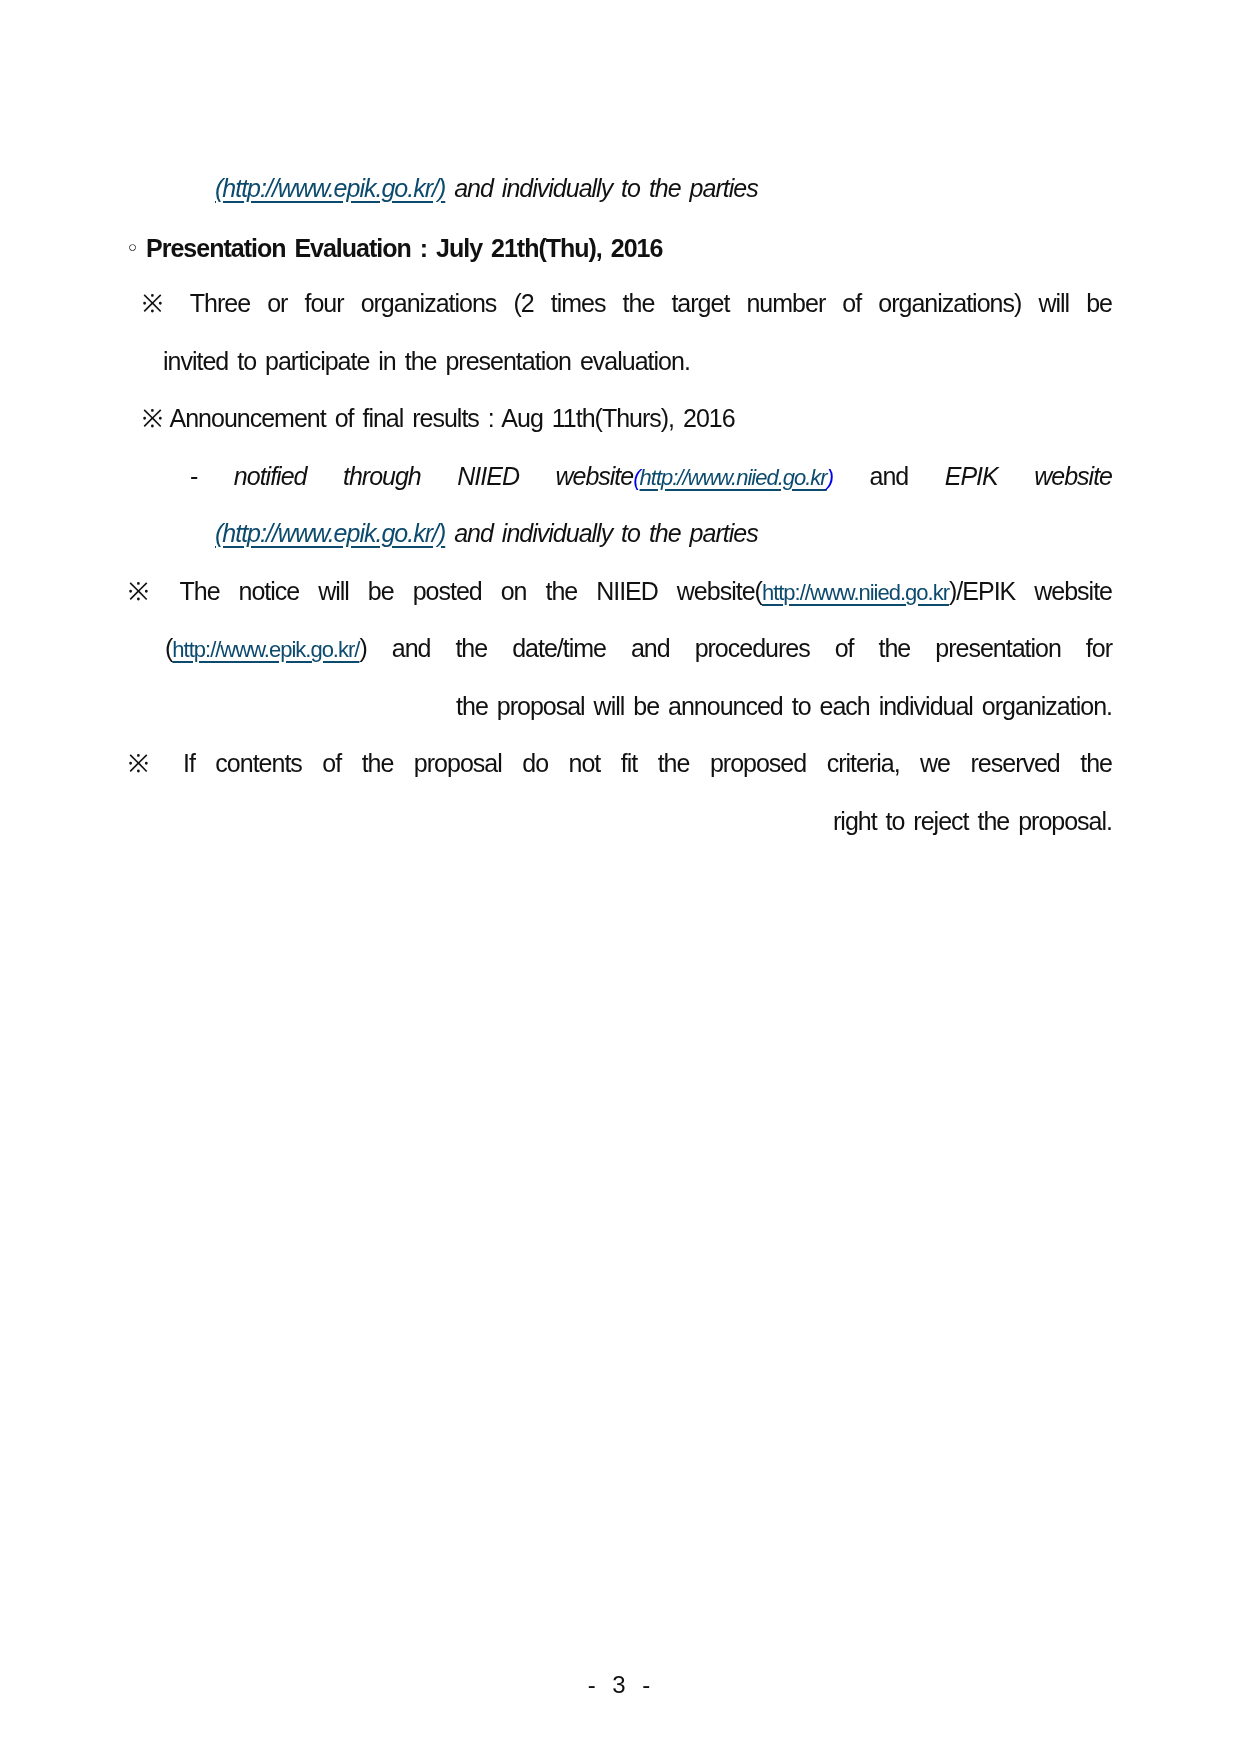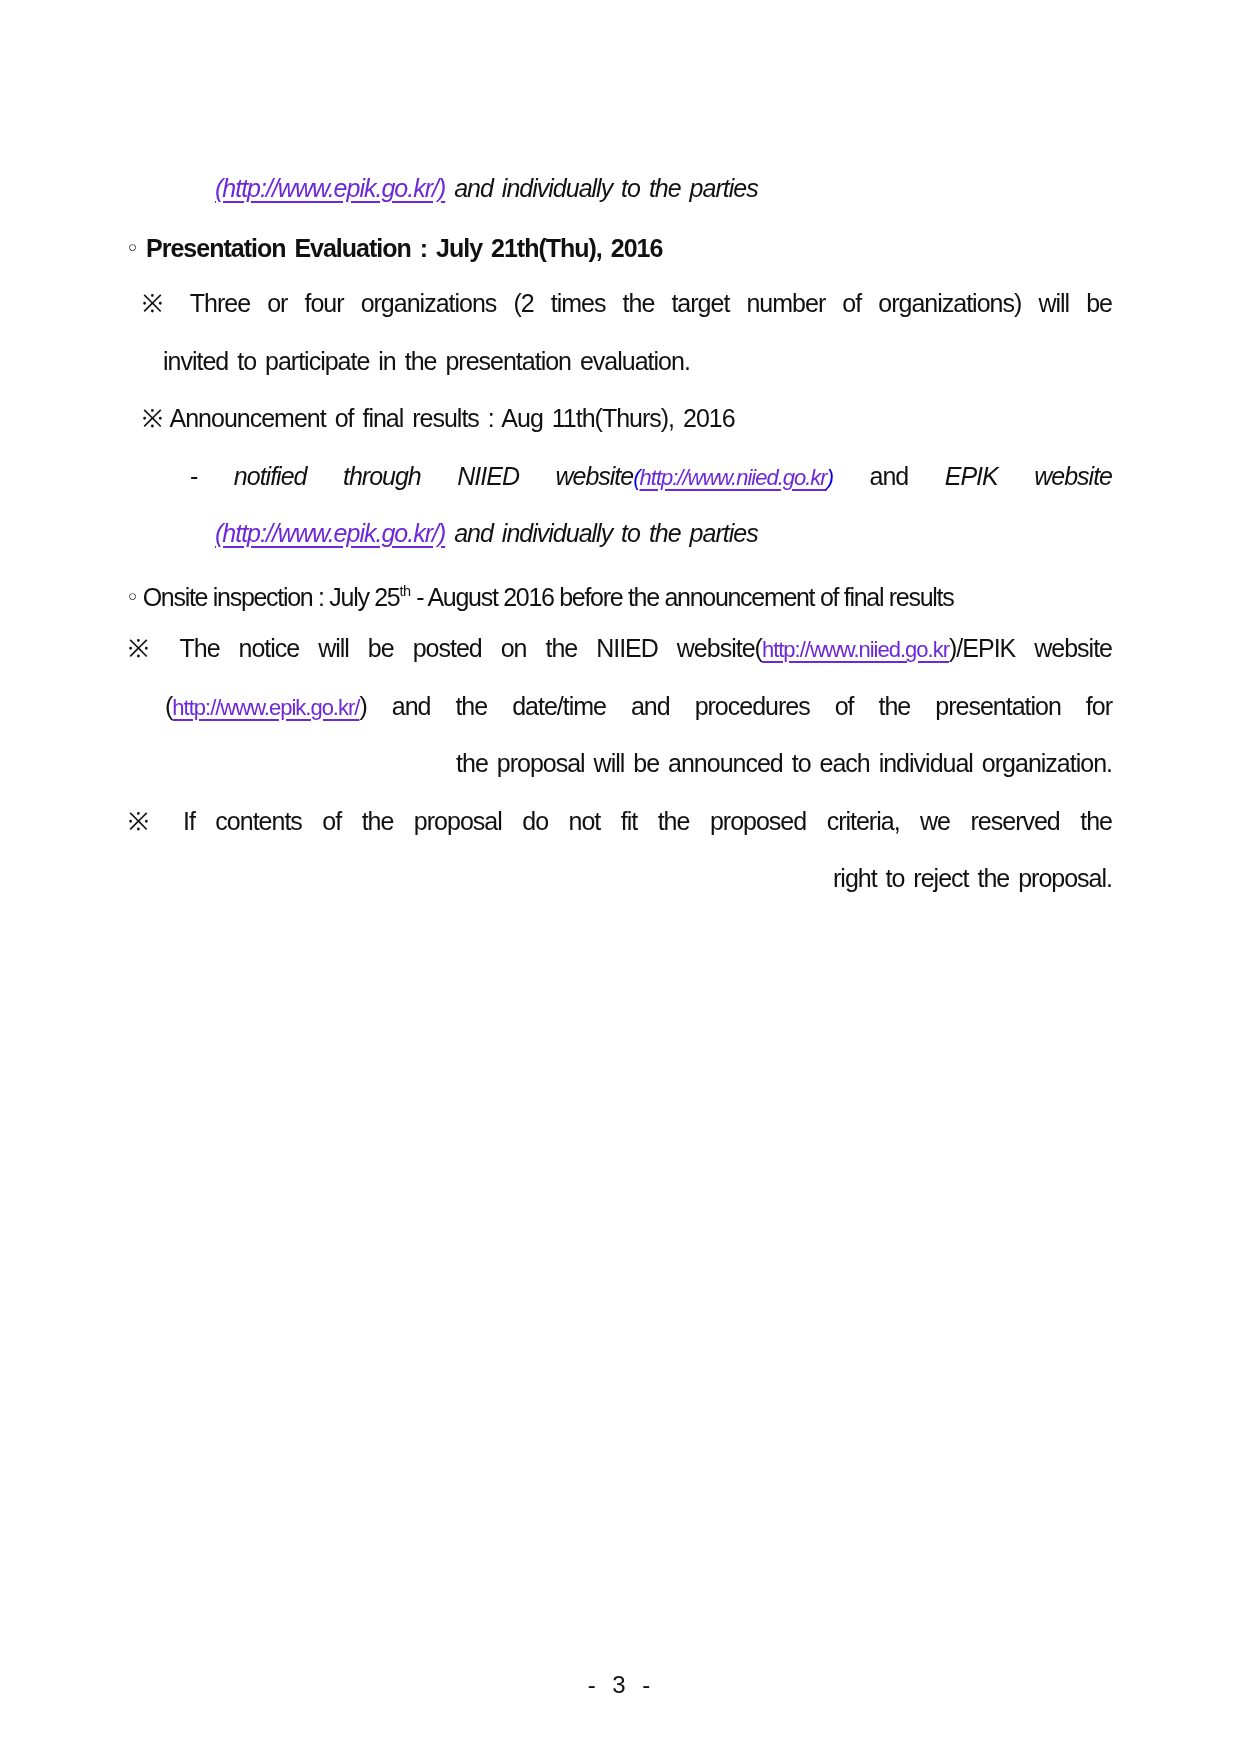--- a/index.html
+++ b/index.html
@@ -26,21 +26,21 @@
   .indent1 { padding-left:37px;text-align:right; }
   .indent2 { padding-left:87px; }
   .ref1 { padding-left:14px; }
   .cont1 { padding-left:35px; }
   .dashline { padding-left:62px; }
   .bold { font-weight:700; }
   .italic { font-style:italic; }
   .upright { font-style:normal; }
   .circle { font-size:15px; vertical-align:5px; letter-spacing:0; }
   .sup { font-size:0.58em; vertical-align:10px; letter-spacing:-0.5px; }
-  .link { color:#6d28d9; text-decoration:underline; text-underline-offset:4px; cursor:pointer; }
+  .link { color:#0c4a6e; text-decoration:underline; text-underline-offset:4px; cursor:pointer; }
   .bluetext { color:#0000ee; }
   .small { font-size:22px; }
   .footer {
     position:absolute; top:1662px; left:0; width:100%;
     text-align:center; font-size:24px; line-height:45px;
     letter-spacing:2px; word-spacing:6px; color:#111111;
   }
 </style>
 </head>
 <body>
@@ -77,25 +77,20 @@
       <span class="italic">notified through NIIED website</span><span class="italic small bluetext">(</span><span class="italic small link">http://www.niied.go.kr</span><span class="italic small bluetext">)</span>
       <span class="upright">and</span>
       <span class="italic">EPIK website</span>
     </div>
 
     <div class="line indent2 italic">
       <span class="link">(http://www.epik.go.kr/)</span>
       <span>and individually to the parties</span>
     </div>
 
-    <div class="line tight">
-      <span class="circle">○</span>
-      <span>Onsite inspection : July 25</span><span class="sup">th</span>
-      <span>- August 2016 before the announcement of final results</span>
-    </div>
 
 
     <div class="line justify">
       <span>※</span>
       <span>The notice will be posted on the NIIED website(</span><span class="small link">http://www.niied.go.kr</span><span>)/EPIK website</span>
     </div>
 
     <div class="line indent1 justify">
       <span>(</span><span class="small link">http://www.epik.go.kr/</span><span>) and the date/time and procedures of the presentation for</span>
     </div>

